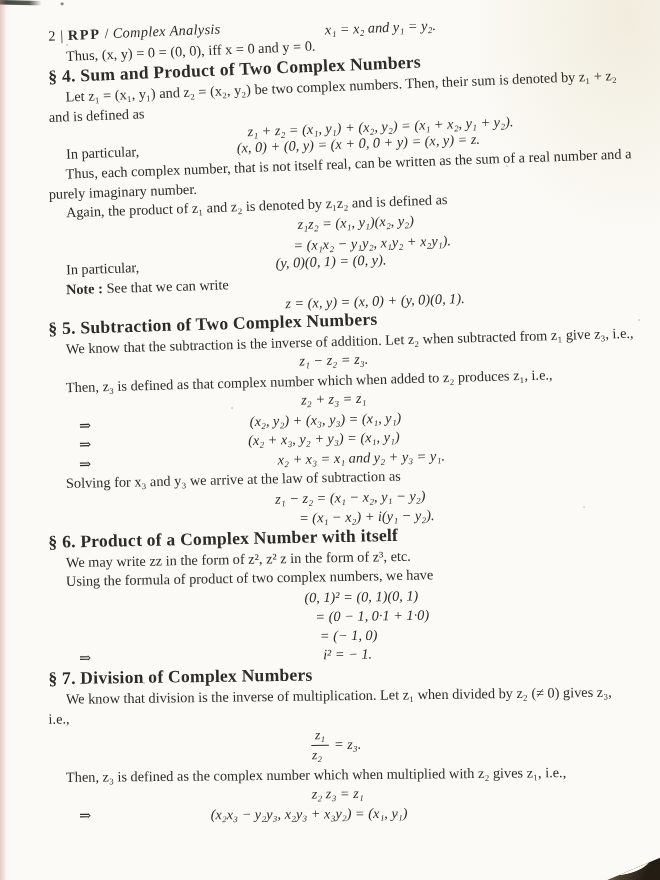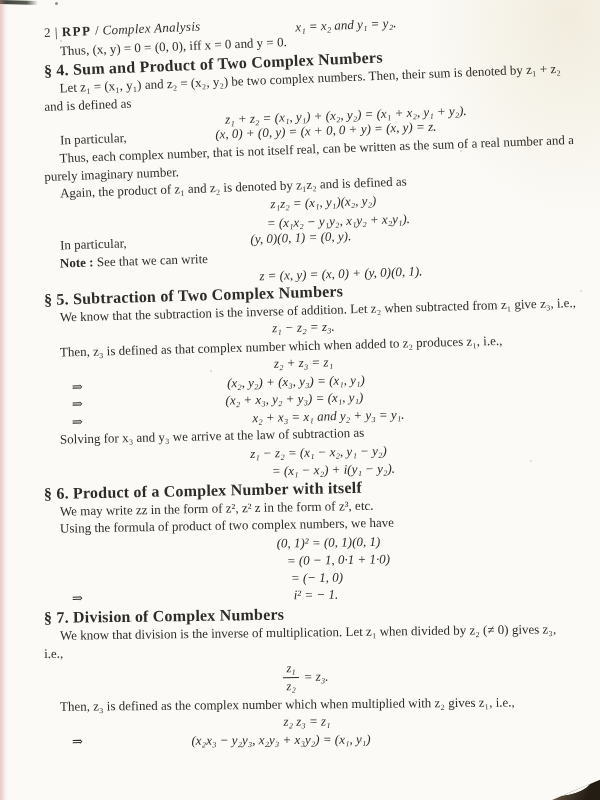--- a/index.html
+++ b/index.html
@@ -41,21 +41,21 @@
   .eq-first{margin-top:-16px;}
   .labelrow{position:relative;}
   .labelrow .lbl{position:absolute;left:16px;top:0;font-style:normal;}
   .labelrow .eqi{display:block;text-align:center;font-style:italic;margin-left:var(--sh,0px);}
   .arrowrow{position:relative;}
   .arrowrow .arrow{position:absolute;left:28px;top:0;font-style:normal;}
   .arrowrow .eqi{display:block;text-align:center;font-style:italic;margin-left:var(--sh,0px);}
   .bold{font-weight:bold;}
   .fracrow{display:flex;justify-content:center;align-items:center;gap:5px;
     font-style:italic;height:36px;margin-left:var(--sh,0px);}
-  .frac{display:inline-flex;flex-direction:column;align-items:center;line-height:15px;font-size:12.5px;}
+  .frac{display:inline-flex;flex-direction:column;align-items:flex-start;line-height:15px;font-size:12.5px;}
   .frac .num{border-bottom:1px solid #2e2c28;padding:0 3px 1px;}
   .frac .den{padding-top:1px;}
 </style>
 </head>
 <body>
 
 <div class="page">
   <div class="top-left-mark"></div>
   <div class="top-left-dot"></div>
   <div class="left-edge-shadow"></div>

